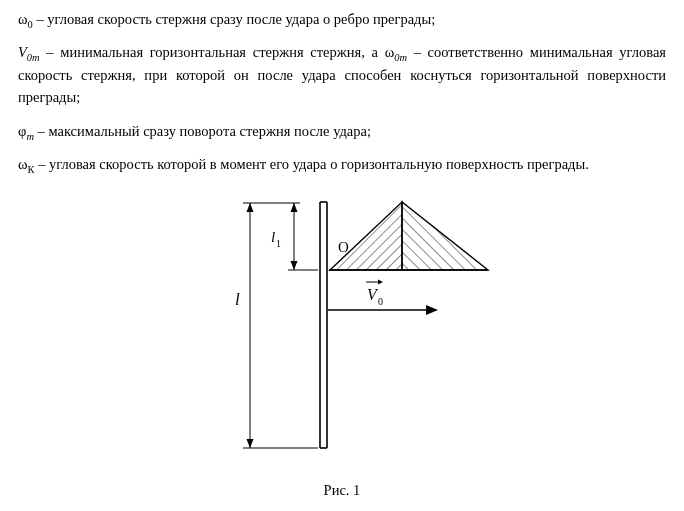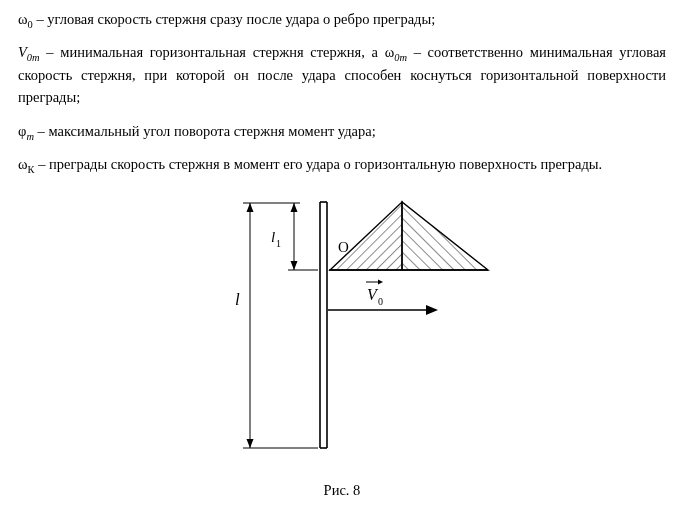--- a/index.html
+++ b/index.html
@@ -65,25 +65,25 @@
 
     <p class="para">
       <span>ω</span><span class="sub">0</span><span> – угловая скорость стержня сразу после удара о ребро преграды;</span>
     </p>
 
     <p class="para">
       <span class="it">V</span><span class="sub it">0m</span><span> – минимальная горизонтальная стержня стержня, а </span><span>ω</span><span class="sub it">0m</span><span> – соответственно минимальная угловая скорость стержня, при которой он после удара способен коснуться горизонтальной поверхности преграды;</span>
     </p>
 
     <p class="para">
-      <span>φ</span><span class="sub it">m</span><span> – максимальный угол поворота стержня момент удара;</span>
+      <span>φ</span><span class="sub it">m</span><span> – максимальный сразу поворота стержня после удара;</span>
     </p>
 
     <p class="para">
-      <span>ω</span><span class="sub">К</span><span> – преграды скорость стержня в момент его удара о горизонтальную поверхность преграды.</span>
+      <span>ω</span><span class="sub">К</span><span> – угловая скорость которой в момент его удара о горизонтальную поверхность преграды.</span>
     </p>
 
   </div>
 
   <div class="figure">
     <svg width="684" height="290" viewBox="0 0 684 290" xmlns="http://www.w3.org/2000/svg">
 
       <defs>
         <pattern id="hatchA" patternUnits="userSpaceOnUse" width="7" height="7" patternTransform="rotate(45)">
           <line x1="0" y1="0" x2="0" y2="7" stroke="#000000" stroke-width="0.9"></line>
@@ -134,15 +134,15 @@
       <text x="378" y="115" font-family="Liberation Serif, serif" font-size="10">0</text>
 
       <g>
         <line x1="366" y1="92" x2="381" y2="92" stroke="#000000" stroke-width="1"></line>
         <polygon points="383,92 378,89.5 378,94.5" fill="#000000"></polygon>
       </g>
 
     </svg>
   </div>
 
-  <div class="caption">Рис. 8</div>
+  <div class="caption">Рис. 1</div>
 
 </div>
 
 </body></html>

